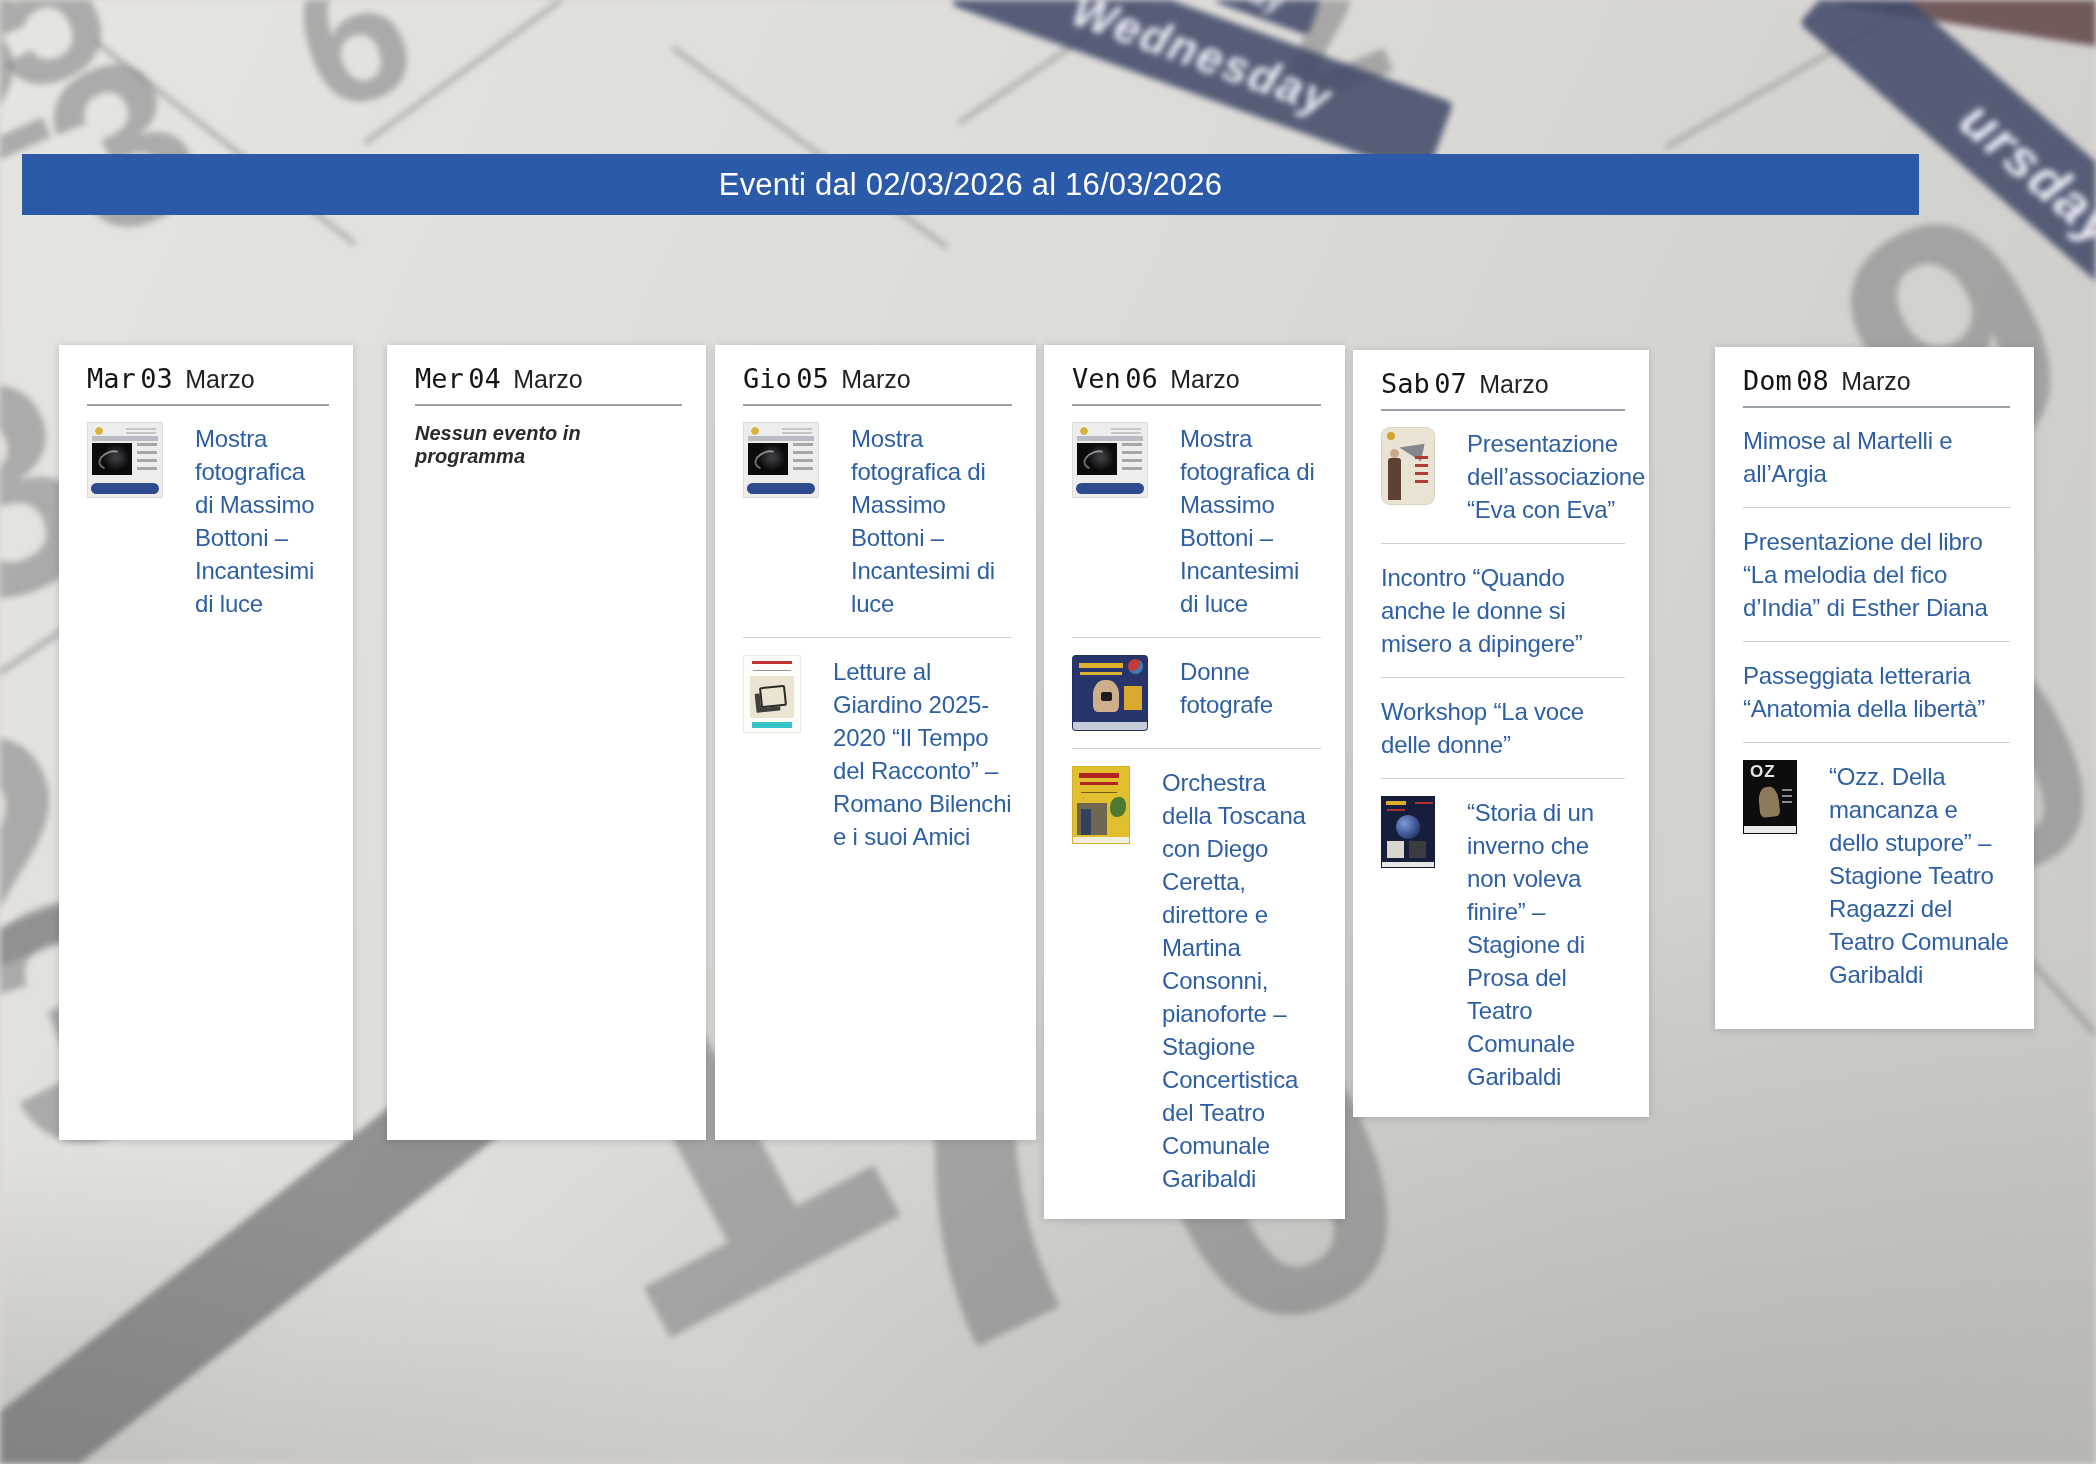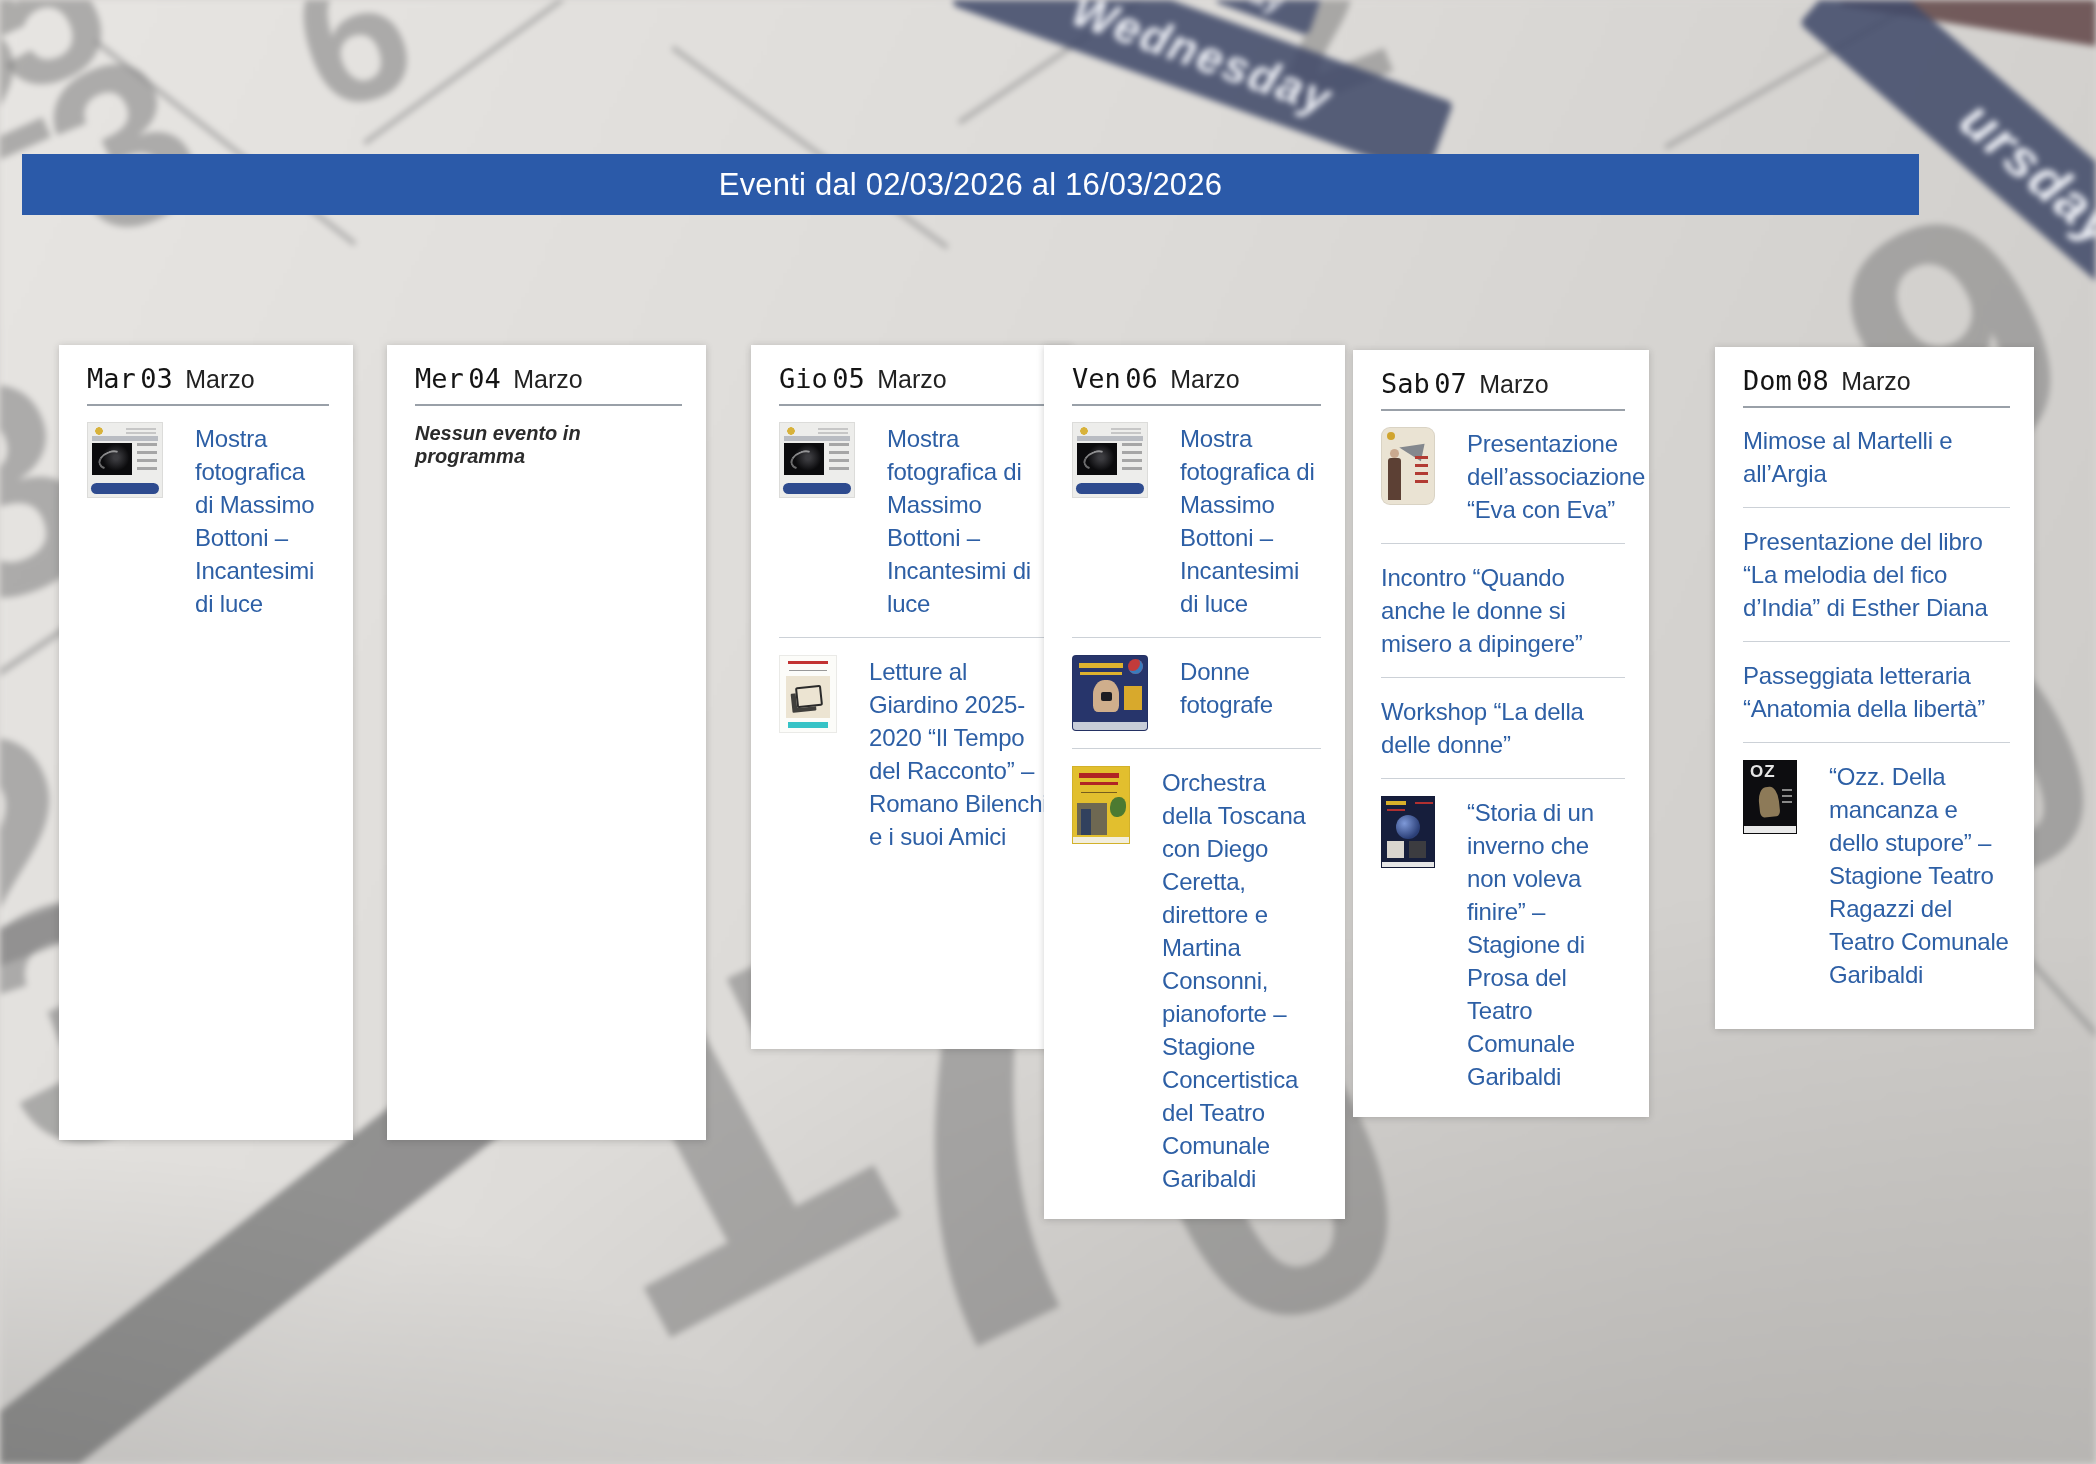--- a/index.html
+++ b/index.html
@@ -24,21 +24,21 @@
   
   .titlebar{position:absolute;left:22px;top:154px;width:1897px;height:61px;z-index:3;
             background:#2b5aa9;display:flex;align-items:center;justify-content:center;}
   .titlebar h1{margin:0;color:#ffffff;font-size:31px;font-weight:400;letter-spacing:.2px;}
 
   
   .card{position:absolute;z-index:2;background:#ffffff;box-sizing:border-box;
         padding:18px 24px 24px 28px;box-shadow:0 1px 7px rgba(40,40,40,.22);}
   #c1{left:59px;top:345px;width:294px;height:795px;}
   #c2{left:387px;top:345px;width:319px;height:795px;}
-  #c3{left:751px;top:345px;width:321px;height:704px;}
+  #c3{left:715px;top:345px;width:321px;height:795px;}
   #c4{left:1044px;top:345px;width:301px;min-height:795px;}
   #c5{left:1353px;top:350px;width:296px;min-height:673px;}
   #c6{left:1715px;top:347px;width:319px;min-height:682px;}
 
   .day-head{white-space:nowrap;}
   .day-head .dow{font-family:"DejaVu Sans Mono",monospace;font-size:27px;color:#141414;}
   .day-head .month{font-size:25px;color:#222;margin-left:8px;}
   .rule{border-top:2px solid #99a0a8;margin:10px 0 16px 0;}
 
   .event{display:flex;gap:32px;}
@@ -271,21 +271,21 @@
         <i class="a3"></i>
       </a>
       <a class="etitle">Presentazione dell’associazione “Eva con Eva”</a>
     </div>
     <div class="sep"></div>
     <div class="event">
       <a class="etitle">Incontro “Quando anche le donne si misero a dipingere”</a>
     </div>
     <div class="sep"></div>
     <div class="event">
-      <a class="etitle">Workshop “La della delle donne”</a>
+      <a class="etitle">Workshop “La voce delle donne”</a>
     </div>
     <div class="sep"></div>
     <div class="event">
       <a class="thumb th-storia">
         <i class="a1"></i>
         <i class="a2"></i>
         <i class="a3"></i>
       </a>
       <a class="etitle">“Storia di un inverno che non voleva finire” – Stagione di Prosa del Teatro Comunale Garibaldi</a>
     </div>

